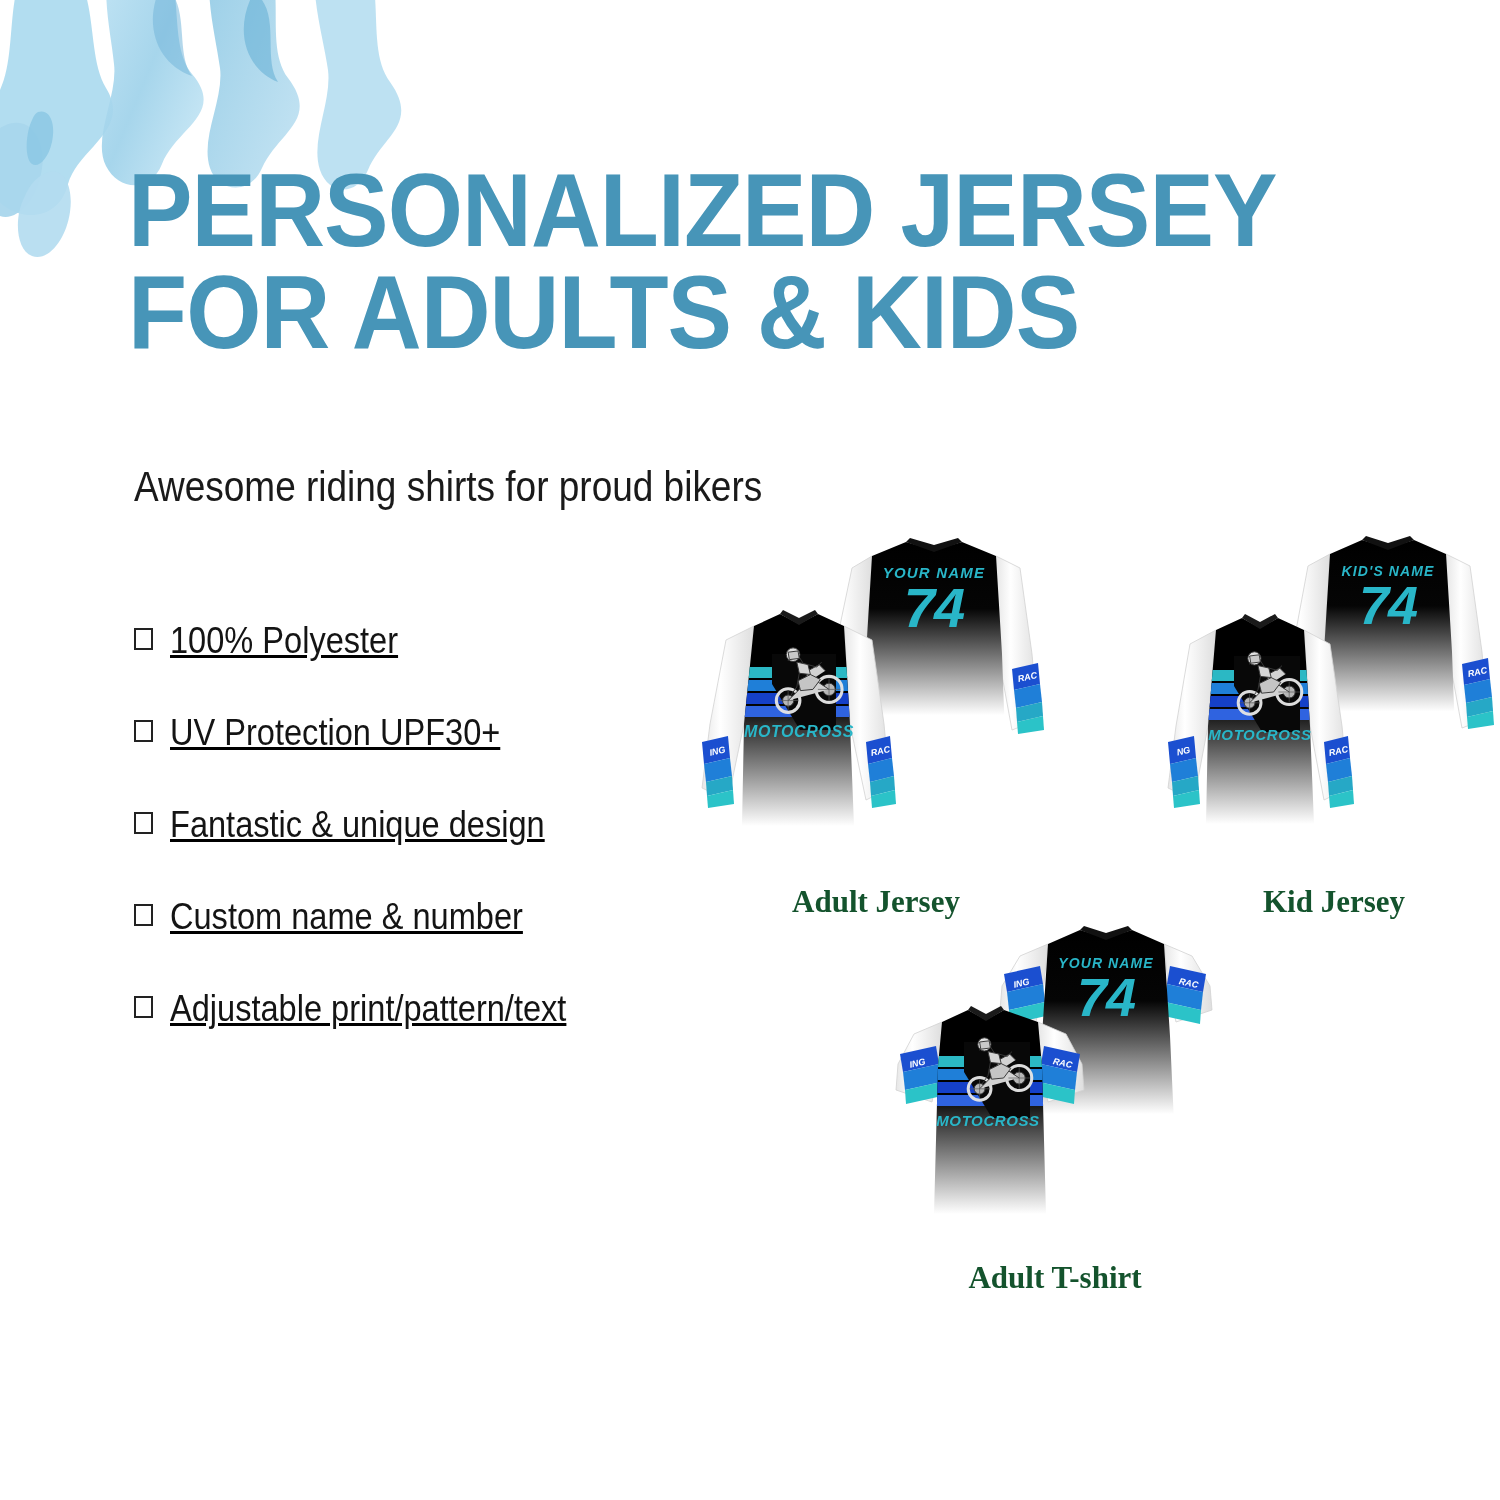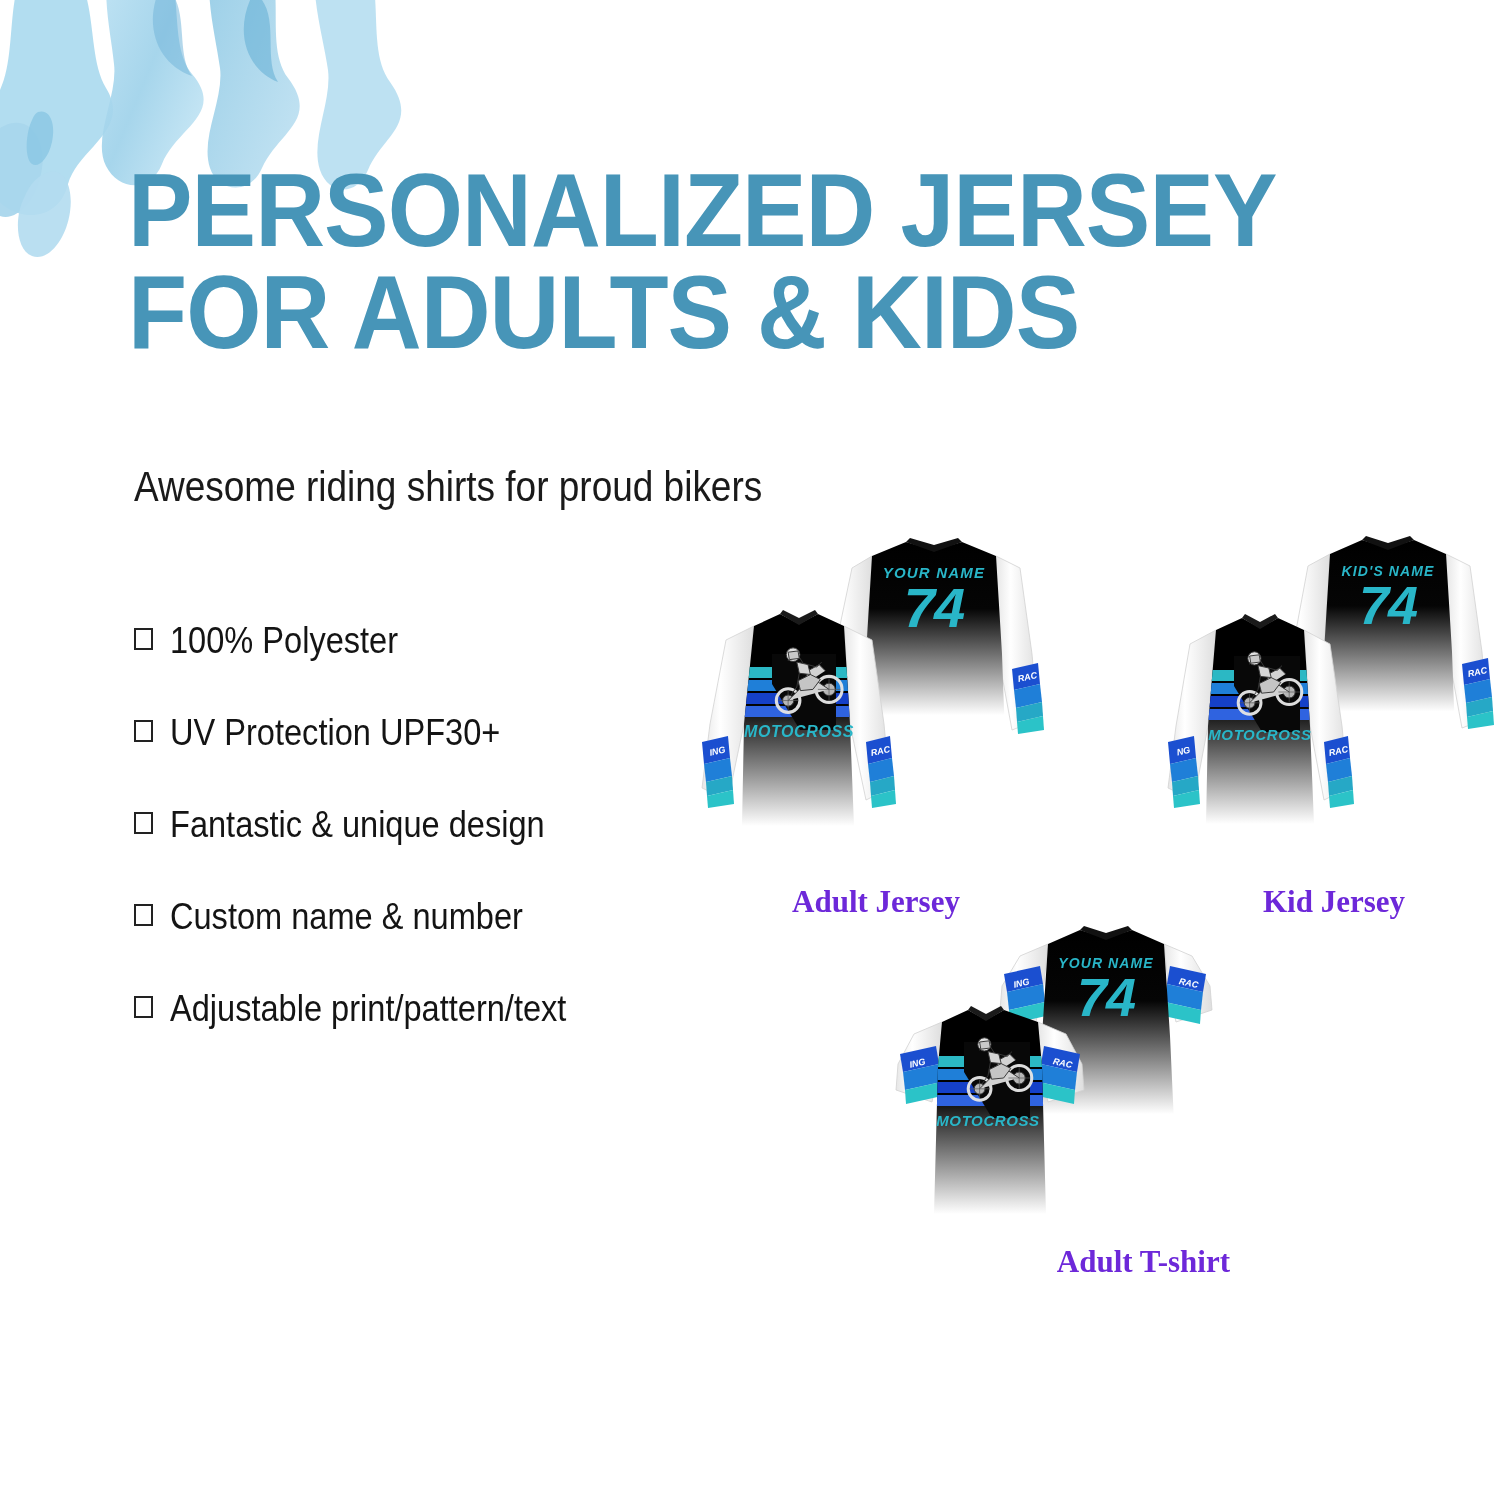--- a/index.html
+++ b/index.html
@@ -37,38 +37,39 @@
     transform:scaleX(0.86);
     transform-origin:left top;
     white-space:nowrap;
   }
 
   
   .features{position:absolute;left:134px;top:620px;width:640px;}
   .feature{
     display:flex;align-items:baseline;gap:17px;
     height:92px;
+    text-decoration:underline;
   }
   .feature .box{
     width:19px;height:22px;flex:0 0 auto;
     border:2px solid #222;box-sizing:border-box;
     position:relative;top:-3px;
   }
   .feature .txt{
     color:#141414;font-size:37px;font-weight:400;
     transform:scaleX(0.88);transform-origin:left center;
     white-space:nowrap;
   }
 
   
   .product{position:absolute;}
   .caption{
     position:absolute;left:0;width:100%;text-align:center;
     font-family:"Liberation Serif", serif;
-    font-weight:700;font-size:31px;color:#6d28d9;
+    font-weight:700;font-size:31px;color:#14532d;
     white-space:nowrap;
   }
   .shirt{position:absolute;}
   .shirt svg{display:block;width:100%;height:100%;overflow:visible;}
 
   .pg-adult{left:676px;top:534px;width:400px;height:400px;}
   .pg-kid{left:1154px;top:534px;width:360px;height:400px;}
   .pg-tee{left:880px;top:926px;width:350px;height:380px;}
 </style>
 </head>
@@ -385,16 +386,16 @@
             </g>
             <g fill="none" stroke="#5a5a5a" stroke-width="1.1">
               <path d="M10,88 L42,88 M26,72 L26,104"></path>
               <path d="M74,70 L110,70 M92,52 L92,88"></path>
             </g>
           </g>
           <text x="108" y="200" font-family="Liberation Sans, sans-serif" font-size="15" font-weight="700" font-style="italic" fill="#29b6c8" text-anchor="middle" letter-spacing="0.6">MOTOCROSS</text>
         </g>
       </svg>
     </div>
-    <div class="caption" style="top:318px;text-align:right;">Adult T-shirt</div>
+    <div class="caption" style="top:334px;">Adult T-shirt</div>
   </div>
 
 </div>
 
 </body></html>

